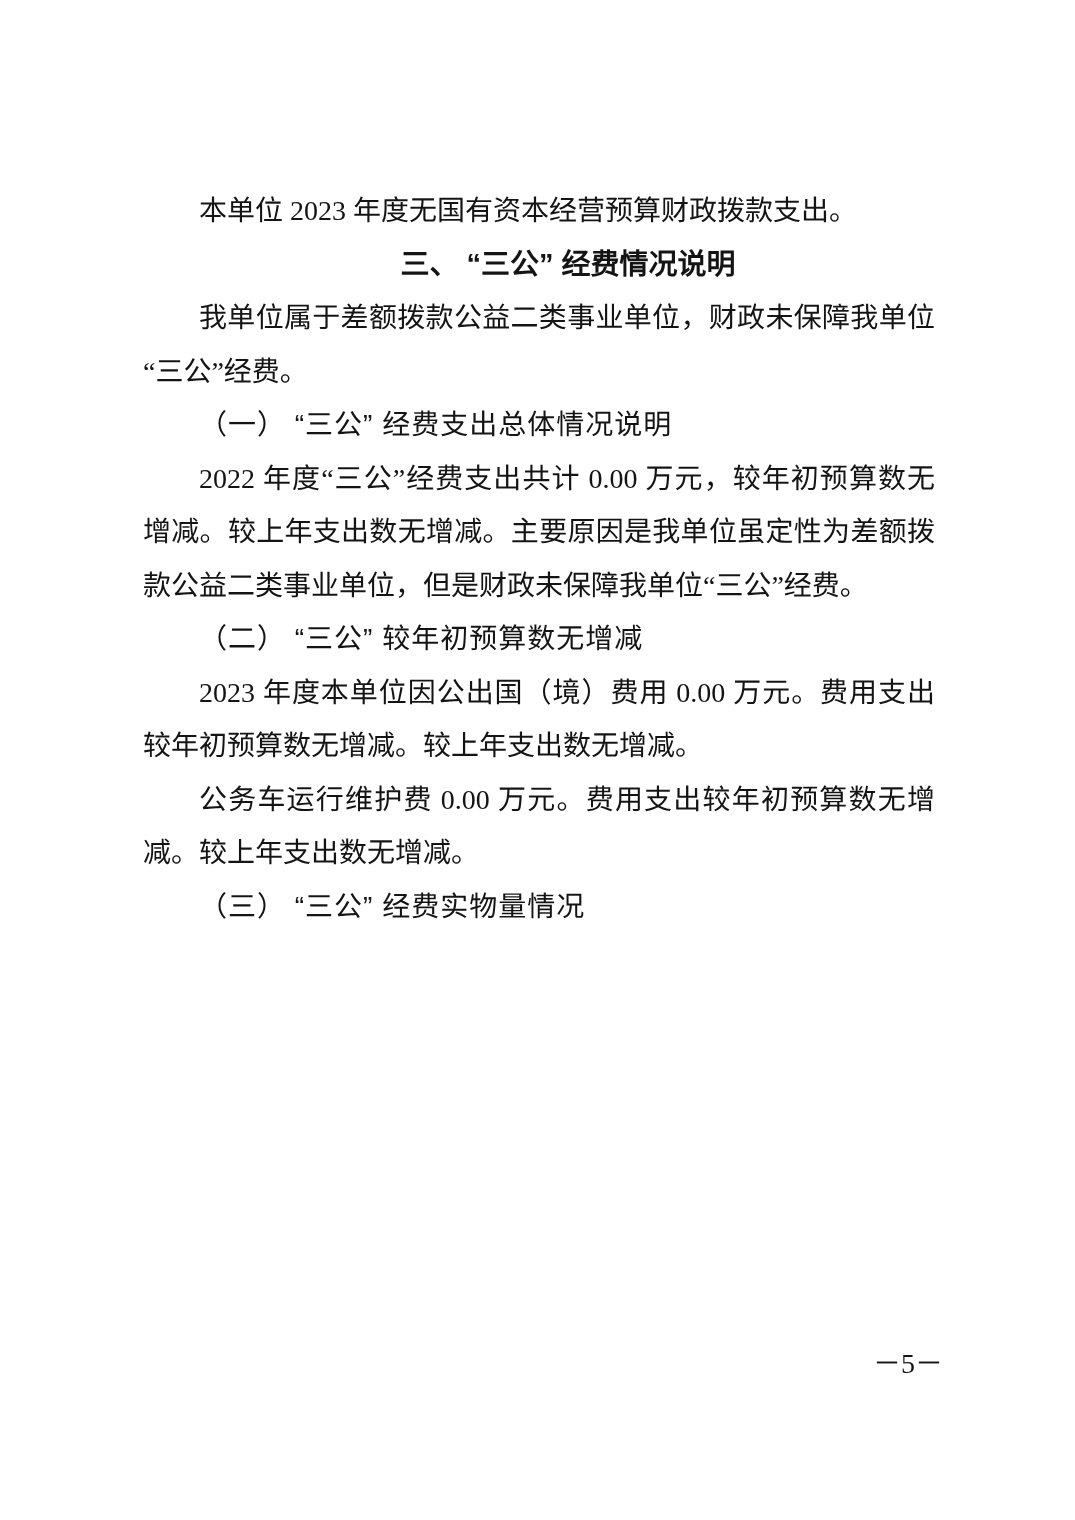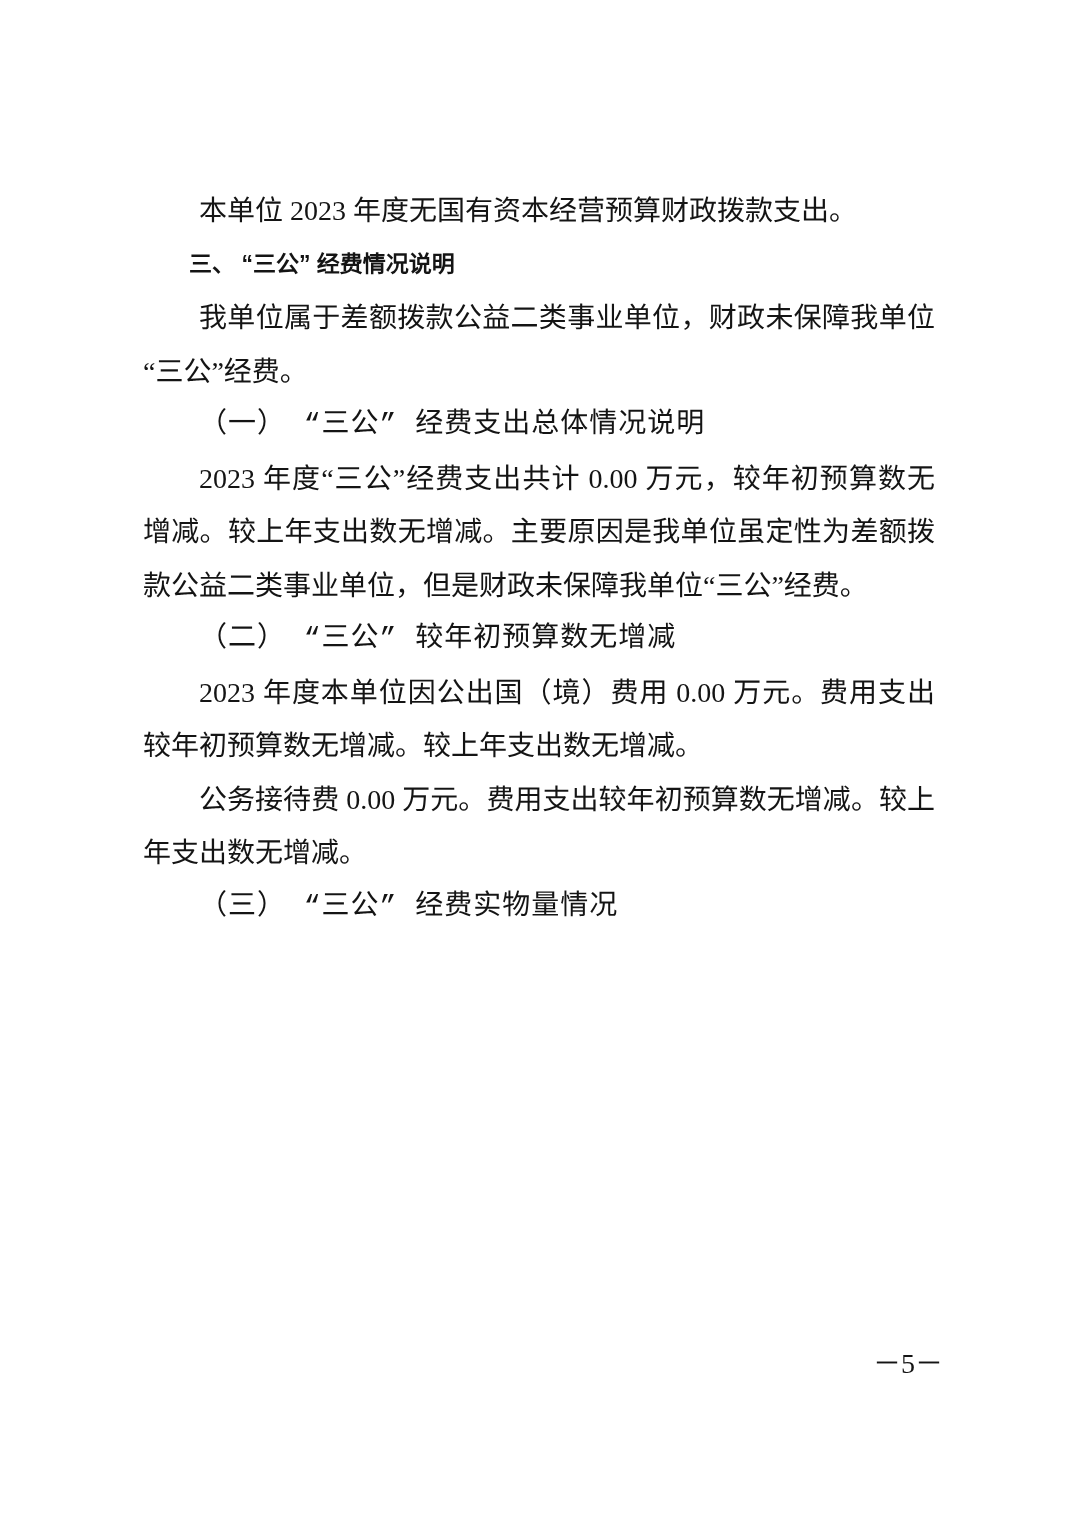--- a/index.html
+++ b/index.html
@@ -33,26 +33,26 @@
   .body-para {
     text-indent: 2em;
   }
   .body-para.indent-lg {
     text-indent: 2.4em;
   }
   .section-heading {
     text-indent: 2em;
     font-family: "Liberation Sans", "DejaVu Sans", sans-serif;
     font-weight: 700;
-    font-size: 23px;
-    text-align: left;
+    font-size: 29px;
+    text-align: center;
   }
   .subsection-heading {
     text-indent: 2em;
-    font-family: Liberation Mono, monospace;
+    font-family: Liberation Sans, sans-serif;
     font-weight: 400;
     letter-spacing: 1px;
     text-align: left;
   }
   .page-number {
     position: absolute;
     top: 1341px;
     right: 132px;
     font-family: "Liberation Serif", "DejaVu Serif", serif;
     font-size: 28px;
@@ -61,21 +61,21 @@
 </style>
 </head>
 <body>
 
 <div class="page">
   <div class="content">
     <p class="body-para">本单位 2023 年度无国有资本经营预算财政拨款支出。</p>
     <p class="section-heading">三、 “三公” 经费情况说明</p>
     <p class="body-para">我单位属于差额拨款公益二类事业单位，财政未保障我单位“三公”经费。</p>
     <p class="subsection-heading">（一） “三公” 经费支出总体情况说明</p>
-    <p class="body-para">2023 年度“三公”经费支出共计 0.00 万元，较年初预算数无增减。较上年支出数无增减。主要原因是我单位虽定性为差额拨款公益二类事业单位，但是财政未保障我单位“三公”经费。</p>
+    <p class="body-para">2022 年度“三公”经费支出共计 0.00 万元，较年初预算数无增减。较上年支出数无增减。主要原因是我单位虽定性为差额拨款公益二类事业单位，但是财政未保障我单位“三公”经费。</p>
     <p class="subsection-heading">（二） “三公” 较年初预算数无增减</p>
     <p class="body-para">2023 年度本单位因公出国（境）费用 0.00 万元。费用支出较年初预算数无增减。较上年支出数无增减。</p>
-    <p class="body-para">公务接待费 0.00 万元。费用支出较年初预算数无增减。较上年支出数无增减。</p>
+    <p class="body-para">公务车运行维护费 0.00 万元。费用支出较年初预算数无增减。较上年支出数无增减。</p>
     <p class="subsection-heading">（三） “三公” 经费实物量情况</p>
   </div>
 
   <div class="page-number">－5－</div>
 </div>
 
 </body></html>

